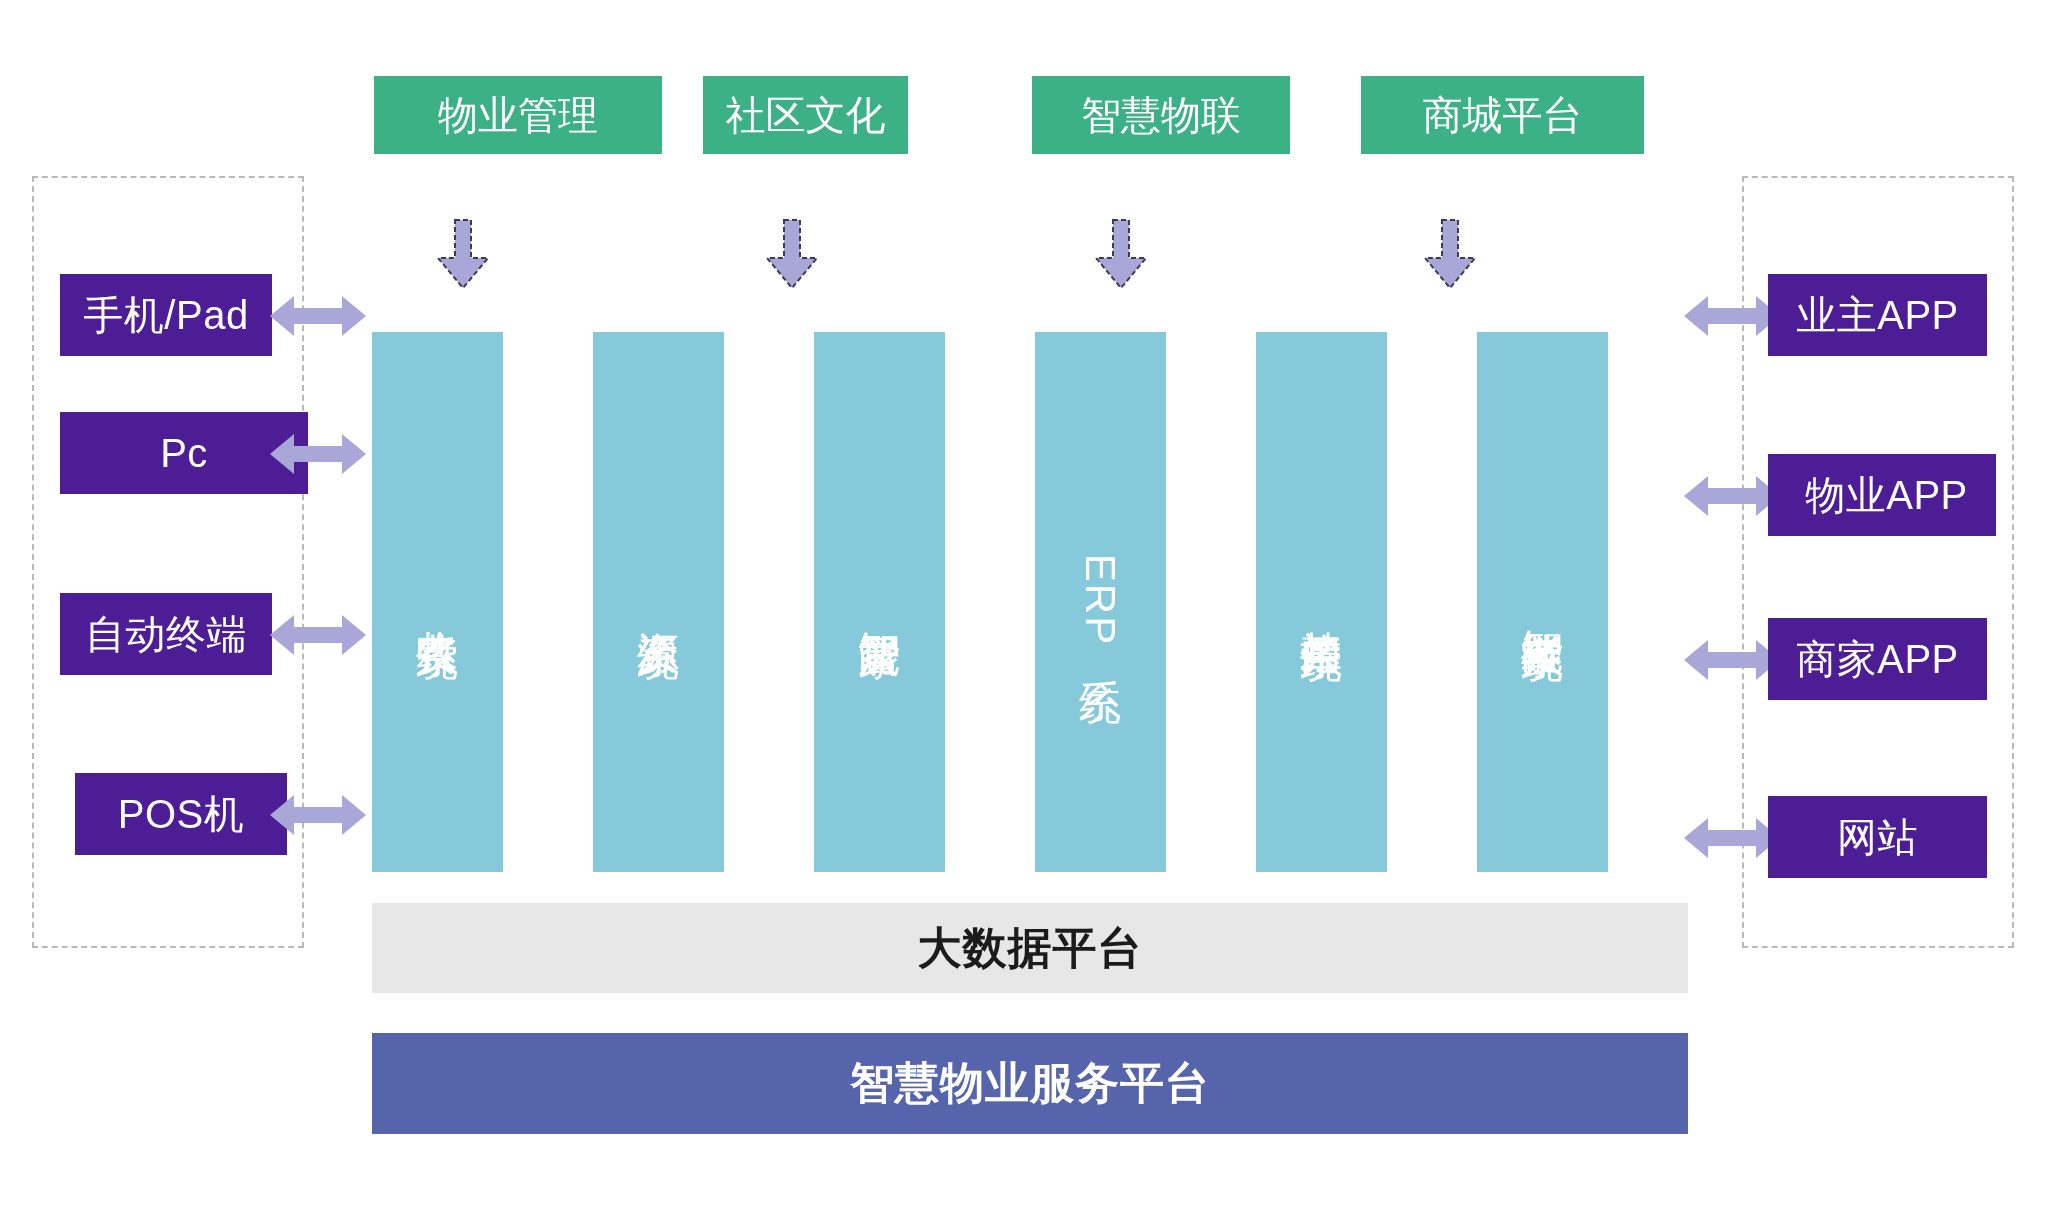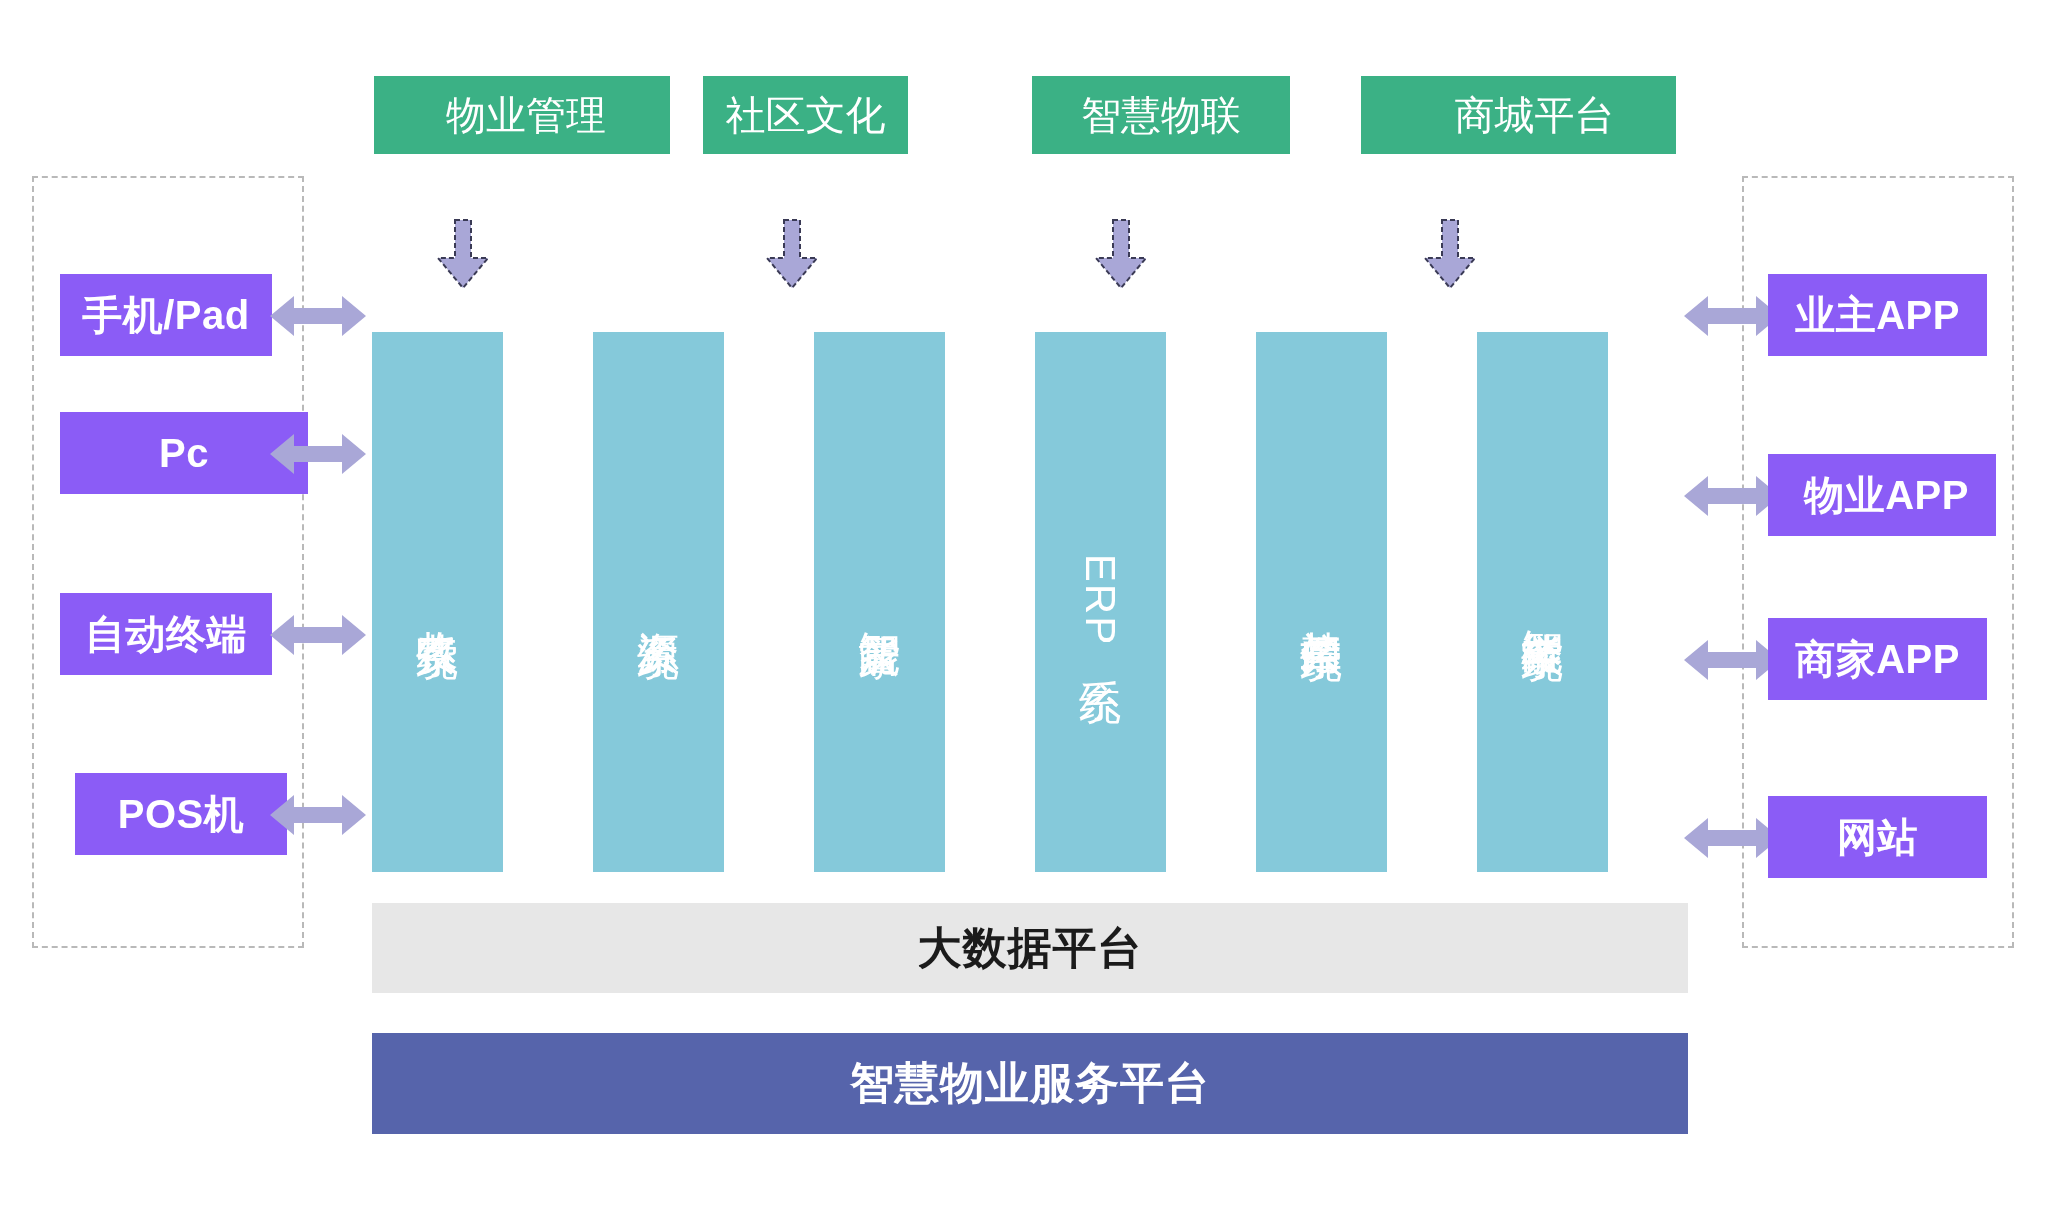--- a/index.html
+++ b/index.html
@@ -3,23 +3,23 @@
 <meta charset="utf-8">
 <title>智慧物业服务平台架构图</title>
 <style>
   html,body{margin:0;padding:0;background:#ffffff;}
   body{font-family:"Liberation Sans","DejaVu Sans",sans-serif;}
   #canvas{position:relative;width:2049px;height:1229px;background:#fff;overflow:hidden;}
 
   .dashed-region{position:absolute;border:2px dashed #b9b9b9;box-sizing:border-box;background:transparent;}
 
   .side-box{
-    position:absolute;background:#8b5cf6;color:#ffffff;
+    position:absolute;background:#4c1d95;color:#ffffff;
     display:flex;align-items:center;justify-content:center;
-    font-size:40px;font-weight:700;letter-spacing:0.5px;white-space:nowrap;
+    font-size:40px;font-weight:400;letter-spacing:0.5px;white-space:nowrap;
   }
 
   .green-box{
     position:absolute;background:#3bb185;color:#ffffff;
     display:flex;align-items:center;justify-content:center;
     font-size:40px;white-space:nowrap;
   }
 
   .teal-col{
     position:absolute;background:#85c9da;color:#ffffff;
@@ -47,30 +47,30 @@
   .dbl-arrow{position:absolute;}
   .dbl-arrow svg{display:block;}
   .down-arrow{position:absolute;}
   .down-arrow svg{display:block;}
 </style>
 </head>
 <body>
 
 <div id="canvas">
 
-  <div class="green-box" style="left:374px;top:76px;width:288px;height:78px;padding-left:8px;">
+  <div class="green-box" style="left:374px;top:76px;width:288px;height:78px;">
     <span>物业管理</span>
   </div>
   <div class="green-box" style="left:703px;top:76px;width:205px;height:78px;">
     <span>社区文化</span>
   </div>
   <div class="green-box" style="left:1032px;top:76px;width:258px;height:78px;">
     <span>智慧物联</span>
   </div>
-  <div class="green-box" style="left:1361px;top:76px;width:283px;height:78px;padding-left:32px;">
+  <div class="green-box" style="left:1361px;top:76px;width:283px;height:78px;">
     <span>商城平台</span>
   </div>
 
   <div class="down-arrow" style="left:436px;top:218px;">
     <svg width="54" height="72" viewBox="0 0 54 72">
         <polygon points="19,2 35,2 35,40 52,40 27,70 2,40 19,40" fill="#a9a7d7" stroke="#3a3a55" stroke-width="2" stroke-dasharray="5 3"></polygon>
       </svg>
   </div>
   <div class="down-arrow" style="left:765px;top:218px;">
     <svg width="54" height="72" viewBox="0 0 54 72">

